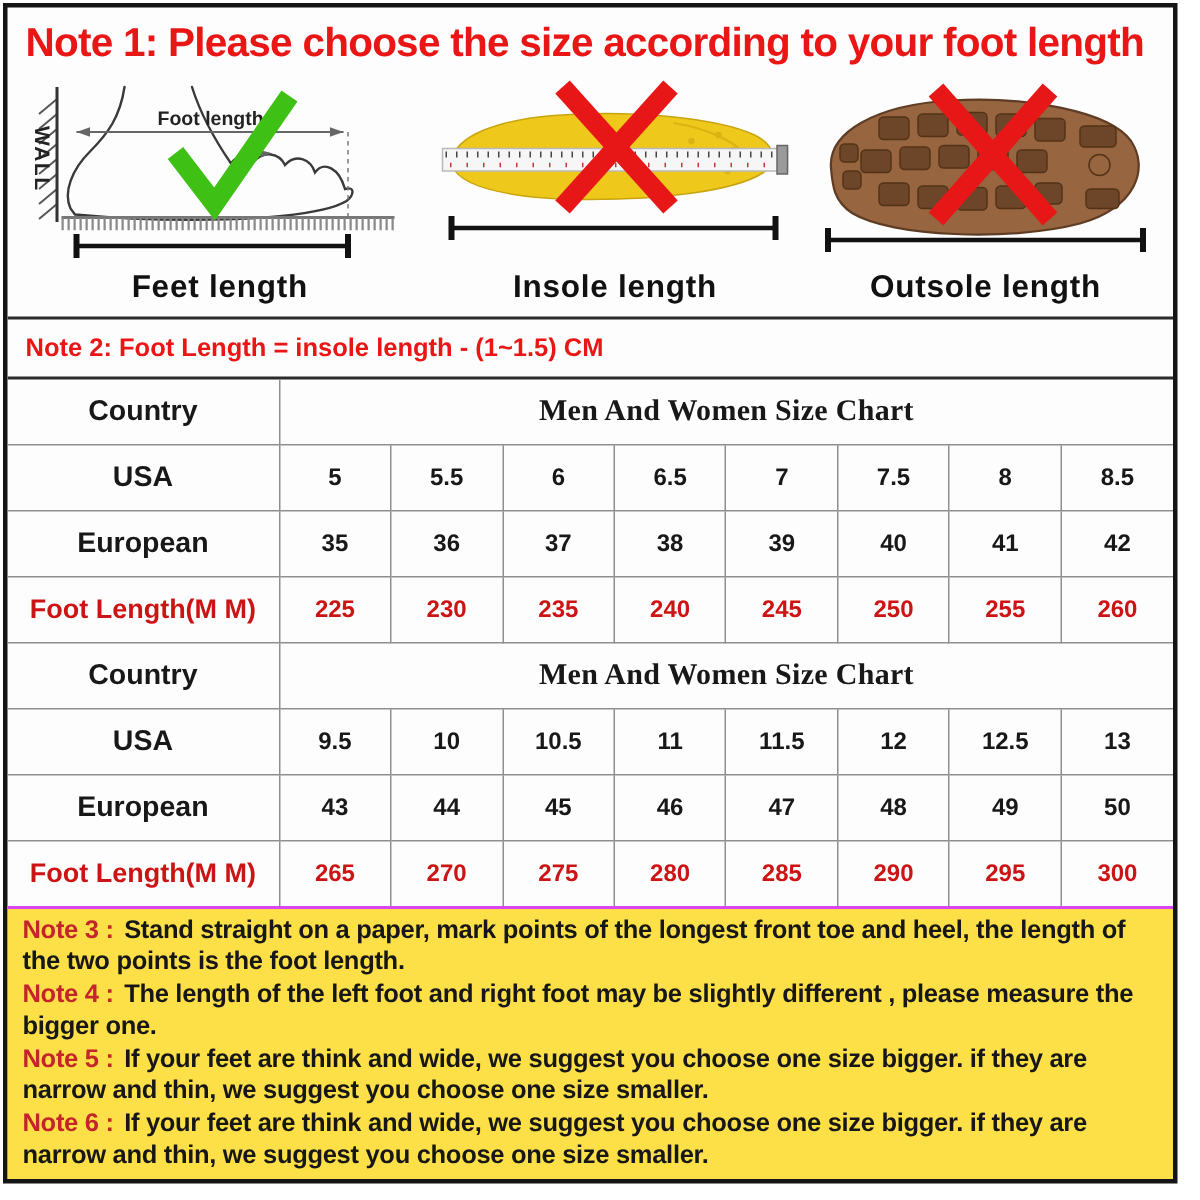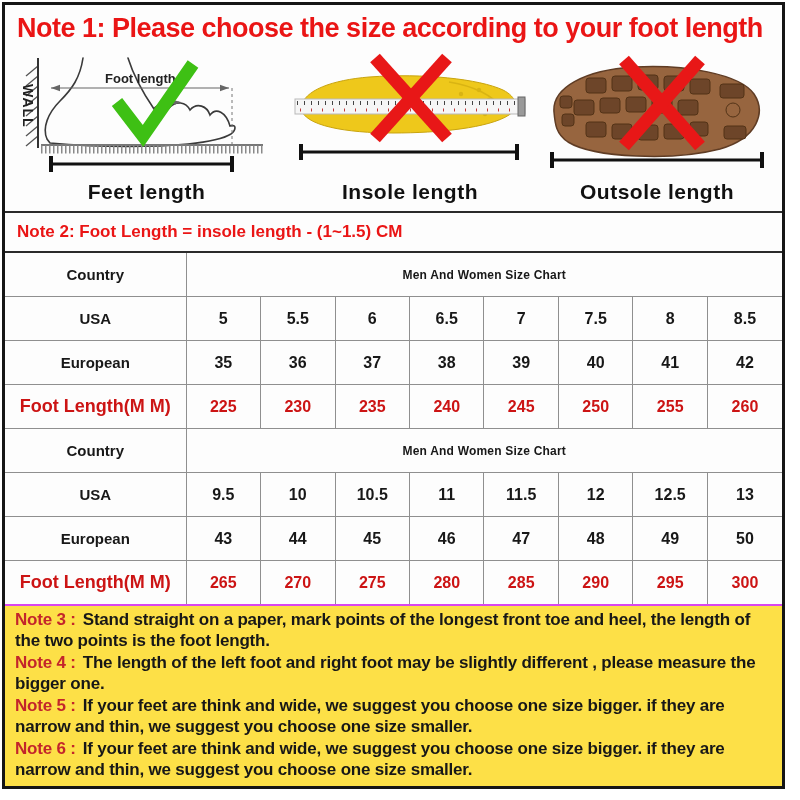--- a/index.html
+++ b/index.html
@@ -10,22 +10,22 @@
   .illos{height:160px;display:flex;border-bottom:2px solid #2b2b2b;align-items:stretch;}
   .illo{flex:1;display:flex;flex-direction:column;align-items:center;justify-content:space-between;margin:0;padding:0;}
   .illo svg{display:block;margin-top:1px;}
   .illo figcaption{font-weight:bold;font-size:21px;color:#111;padding:0 0 7px;letter-spacing:0.5px;}
   .illo-foot{flex:1.16;}
   .note2{height:38px;line-height:38px;border-bottom:2px solid #2b2b2b;color:#ea1515;font-size:17px;
          font-weight:bold;padding-left:12px;white-space:nowrap;}
   table.size-table{width:100%;border-collapse:collapse;table-layout:fixed;border-style:hidden;}
   table.size-table td{border:1px solid #8f8f8f;text-align:center;height:43px;font-weight:bold;color:#181818;
                       padding:0;overflow:hidden;}
-  td.lab{font-size:15px;}
-  td.hdr{font-size:12px;letter-spacing:0.2px;}
+  td.lab{font-size:19px;}
+  td.hdr{font-size:20px;letter-spacing:0.2px;font-family:Liberation Serif, serif;}
   td.num{font-size:16px;}
   tr.red-row td{color:#cc1414;}
   tr.red-row td.lab{font-size:18px;}
   .notes{flex:1;border-top:2px solid #d946ef;padding:4px 10px 16px 10px;background:#fde047;}
   .note{margin:0 0 2px 0;font-size:17px;line-height:20.5px;font-weight:bold;color:#171717;letter-spacing:-0.2px;}
   .nl{color:#c3252b;margin-right:7px;}
 </style>
 </head>
 <body>
 

